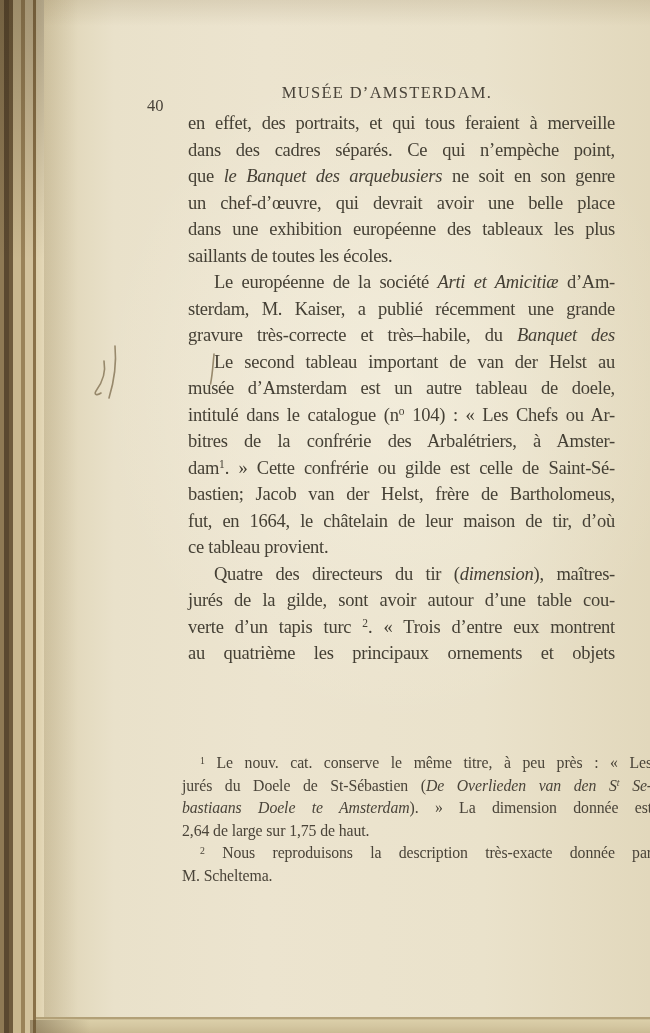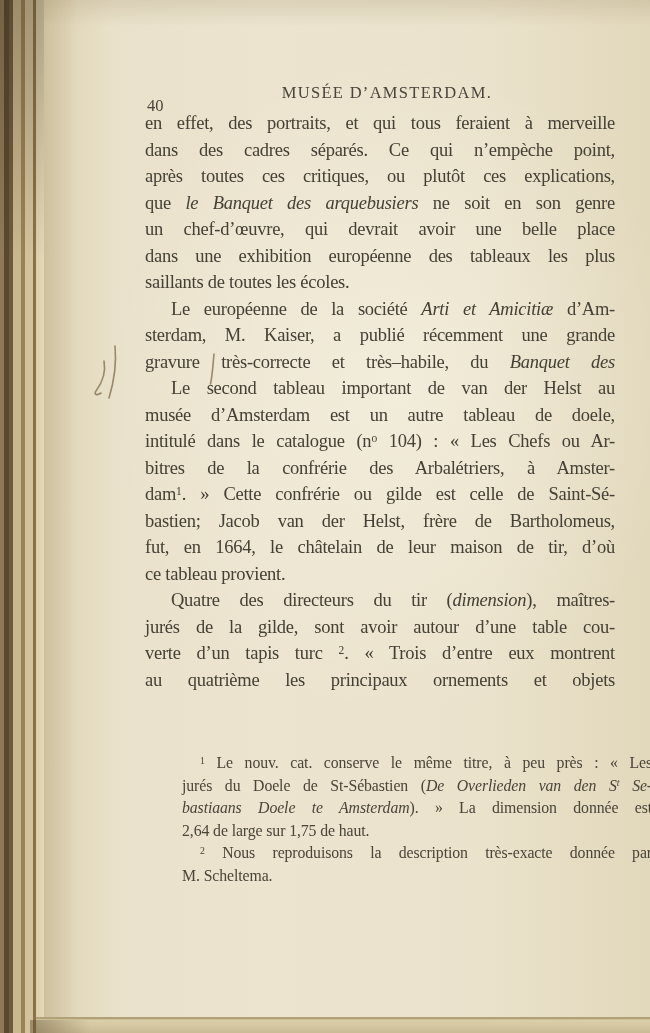--- a/index.html
+++ b/index.html
@@ -43,21 +43,21 @@
 
   
   .header{position:absolute;left:145px;top:83px;width:470px;height:22px;color:#4a443a;}
   .pagenum{position:absolute;left:2px;top:0;font-size:16.5px;margin-top:13px;}
   .rtitle{display:block;text-align:center;font-size:16.5px;letter-spacing:1.3px;
           padding-left:14px;white-space:nowrap;}
 
   
   .body{position:absolute;left:145px;top:110px;width:470px;color:#454035;
         font-size:18.5px;letter-spacing:-0.25px;}
-  .body .line{height:26.5px;line-height:26.5px;white-space:nowrap;}
+  .body .line{height:26.5px;line-height:26.5px;white-space:nowrap;margin-left:43px;}
   .footnotes{position:absolute;left:145px;top:752px;width:470px;color:#4a4439;
         font-size:15.8px;letter-spacing:-0.1px;margin-left:37px;}
   .footnotes .line{height:22.6px;line-height:22.6px;white-space:nowrap;}
   .line.just{text-align:justify;text-align-last:justify;}
   .line.last{text-align:left;}
   .line.ind{padding-left:26px;}
   .footnotes .line.ind{padding-left:18px;}
   .seg-i{font-style:italic;}
   .seg-s{font-size:62%;position:relative;top:-0.45em;letter-spacing:0;}
 
@@ -78,21 +78,20 @@
   </div>
 
   <div class="header">
     <span class="pagenum">40</span>
     <span class="rtitle">MUSÉE D’AMSTERDAM.</span>
   </div>
 
   <div class="body" id="body-lines">
       <div class="line just"><span class="">en effet, des portraits, et qui tous feraient à merveille</span></div>
       <div class="line just"><span class="">dans des cadres séparés. Ce qui n’empèche point,</span></div>
-      <div class="line just"><span class="">après toutes ces critiques, ou plutôt ces explications,</span></div>
       <div class="line just"><span class="">que </span><span class="seg-i ">le Banquet des arquebusiers</span><span class=""> ne soit en son genre</span></div>
       <div class="line just"><span class="">un chef-d’œuvre, qui devrait avoir une belle place</span></div>
       <div class="line just"><span class="">dans une exhibition européenne des tableaux les plus</span></div>
       <div class="line last"><span class="">saillants de toutes les écoles.</span></div>
       <div class="line just ind"><span class="">Le européenne de la société </span><span class="seg-i ">Arti et Amicitiæ</span><span class=""> d’Am-</span></div>
       <div class="line just"><span class="">sterdam, M. Kaiser, a publié récemment une grande</span></div>
       <div class="line just"><span class="">gravure très-correcte et très–habile, du </span><span class="seg-i ">Banquet des</span></div>
       <div class="line just ind"><span class="">Le second tableau important de van der Helst au</span></div>
       <div class="line just"><span class="">musée d’Amsterdam est un autre tableau de doele,</span></div>
       <div class="line just"><span class="">intitulé dans le catalogue (n</span><span class="seg-s">o</span><span class=""> 104) : « Les Chefs ou Ar-</span></div>

